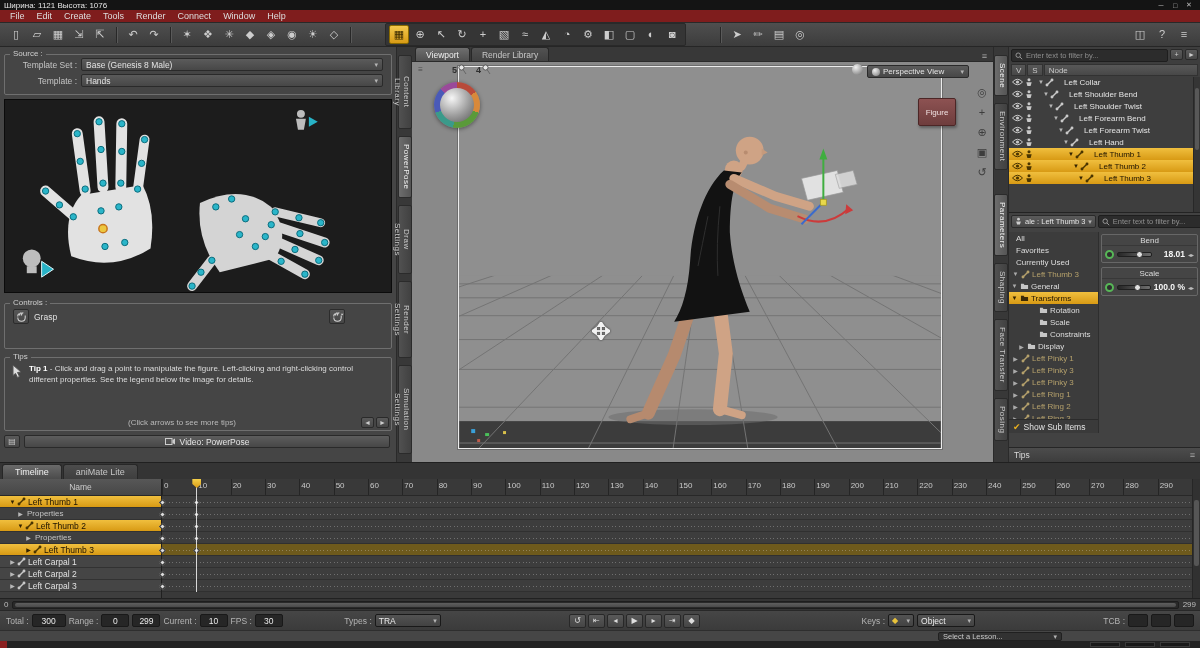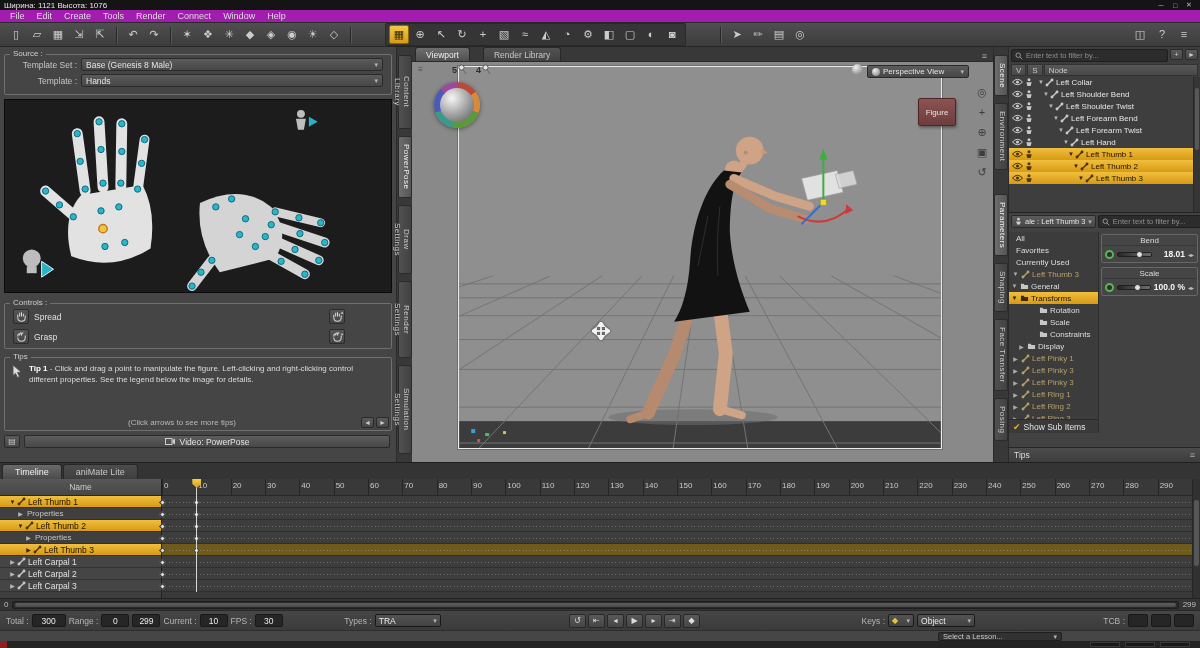--- a/index.html
+++ b/index.html
@@ -4,21 +4,21 @@
 <style>
 *{margin:0;padding:0;box-sizing:border-box;}
 html,body{width:1200px;height:648px;overflow:hidden;background:#2b2b2b;}
 body{font-family:"Liberation Sans","DejaVu Sans",sans-serif;font-size:10px;color:#d6d6d6;-webkit-font-smoothing:antialiased;}
 #app{position:absolute;left:0;top:0;width:1200px;height:648px;background:#3f3f3f;overflow:hidden;}
 
 
 .titlebar{position:absolute;top:0;left:0;right:0;height:10px;background:#141414;display:flex;align-items:center;padding:0 4px;font-size:8px;color:#e6e6e6;}
 .titlebar .title{flex:1;white-space:nowrap;overflow:hidden;}
 .winbtn{width:14px;text-align:center;font-size:7px;color:#bbb;}
-.menubar{position:absolute;top:10px;left:0;right:0;height:13px;background:#a21caf;border-bottom:1px solid #292929;display:flex;align-items:center;padding:5px 4px;font-size:9px;}
+.menubar{position:absolute;top:10px;left:0;right:0;height:13px;background:#7f1d1d;border-bottom:1px solid #292929;display:flex;align-items:center;padding:5px 4px;font-size:9px;}
 .menu-item{padding:0 6px;color:#ddd;}
 .toolbar{position:absolute;top:23px;left:0;right:0;height:24px;background:linear-gradient(#4f4f4f,#3c3c3c);border-bottom:1px solid #262626;display:flex;align-items:center;padding:0 6px;gap:6px;}
 .tb-group{display:flex;gap:1px;align-items:center;}
 .tb-group.inset{background:#353535;border:1px solid #292929;border-radius:2px;padding:1px 3px;margin:0 28px;}
 .tb-btn{width:20px;height:19px;display:flex;align-items:center;justify-content:center;border-radius:2px;color:#cdcdcd;}
 .tb-btn.active{background:linear-gradient(#f3c84d,#d89b15);color:#3a2a00;border:1px solid #8a6a00;}
 .tb-glyph{font-size:11px;line-height:1;}
 .tb-sep{width:1px;height:16px;background:#282828;box-shadow:1px 0 0 #5a5a5a;}
 #tb-right{margin-left:auto;display:flex;gap:2px;}
 
@@ -86,21 +86,21 @@
 .filter-box input::placeholder{color:#8f8f8f;}
 .cols{display:flex;gap:1px;padding:0 2px;}
 .col-h{height:12px;background:linear-gradient(#585858,#484848);border:1px solid #323232;font-size:8px;display:flex;align-items:center;justify-content:center;color:#c9c9c9;padding:0 4px;}
 .col-node{flex:1;justify-content:flex-start;}
 .sc-row{height:12px;display:flex;align-items:center;font-size:8px;color:#e4e4e4;padding-left:3px;white-space:nowrap;}
 .sc-row.sel{background:linear-gradient(#f0bf3e,#d89a14);color:#1c1200;}
 .sc-row .mini{color:#c9c9c9;flex:none;}
 .sc-row.sel .mini{color:#4a3500;}
 .sc-arrow{font-size:6px;color:#b5b5b5;width:8px;text-align:center;flex:none;}
 .sc-row.sel .sc-arrow{color:#332200;}
-.sc-label{margin-left:2px;}
+.sc-label{margin-left:10px;}
 .scene-scroll{position:absolute;right:0;top:30px;bottom:0;width:7px;background:#353535;border-left:1px solid #282828;}
 .scene-scroll .sthumb{position:absolute;left:1px;right:1px;top:8%;height:46%;background:#585858;border-radius:2px;}
 .params-pane{position:absolute;top:166px;left:0;right:0;bottom:0;background:#424242;}
 .par-sel-row{display:flex;gap:2px;padding:2px;}
 .par-select{width:88px;height:13px;background:linear-gradient(#5b5b5b,#474747);border:1px solid #2a2a2a;border-radius:2px;display:flex;align-items:center;gap:3px;padding:0 3px;font-size:7.5px;color:#e3e3e3;}
 .par-body{position:absolute;top:19px;left:0;right:0;bottom:15px;}
 .par-left{position:absolute;left:0;top:0;bottom:14px;width:90px;background:#3c3c3c;border-right:1px solid #2e2e2e;overflow:hidden;}
 .pl-row{height:12px;display:flex;align-items:center;gap:2px;font-size:8px;color:#dedede;padding:0 2px;white-space:nowrap;}
 .pl-row.plain{padding-left:7px;}
 .pl-row.muted{color:#b4a06b;}
@@ -413,40 +413,20 @@
           </g>
         </svg>
       </div>
 
       <span class="grouplabel" style="left:10px;top:251px;">Controls :</span>
       <div class="groupbox" style="left:4px;right:4px;top:256px;height:46px;">
         <div class="ctl-row">
           <span class="ctl-icon">
             <svg width="13" height="13" viewBox="0 0 14 14">
                 <g stroke="currentColor" fill="none" stroke-width="1.1">
-                  <path d="M3 8 V5 M5 7 V3 M7 7 V2.5 M9 7 V4"></path>
-                  <path d="M3 8 q0 4 4 4 q4 0 4 -4 V6"></path>
-                </g>
-              </svg>
-          </span>
-          <span class="ctl-label">Spread</span>
-          <span class="ctl-icon right">
-            <svg width="13" height="13" viewBox="0 0 14 14">
-                <g stroke="currentColor" fill="none" stroke-width="1.1">
-                  <path d="M3 8 V5 M5 7 V3 M7 7 V2.5 M9 7 V4"></path>
-                  <path d="M3 8 q0 4 4 4 q4 0 4 -4 V6"></path>
-                </g>
-                <path d="M12 2 l1.5 2 h-3 Z" fill="currentColor"></path>
-              </svg>
-          </span>
-        </div>
-        <div class="ctl-row">
-          <span class="ctl-icon">
-            <svg width="13" height="13" viewBox="0 0 14 14">
-                <g stroke="currentColor" fill="none" stroke-width="1.1">
                   <path d="M3 7 q0 -3 2 -3 M5 6 q0 -3 2 -3 M7 6 q0 -3 2 -3"></path>
                   <path d="M3 8 q0 4 4 4 q4 0 4 -4 V6"></path>
                 </g>
               </svg>
           </span>
           <span class="ctl-label">Grasp</span>
           <span class="ctl-icon right">
             <svg width="13" height="13" viewBox="0 0 14 14">
                 <g stroke="currentColor" fill="none" stroke-width="1.1">
                   <path d="M3 7 q0 -3 2 -3 M5 6 q0 -3 2 -3 M7 6 q0 -3 2 -3"></path>
@@ -494,21 +474,21 @@
     <div class="tabstrip" id="left-tabs">
         <div class="vtab">Content Library</div>
         <div class="vtab active">PowerPose</div>
         <div class="vtab">Draw Settings</div>
         <div class="vtab">Render Settings</div>
         <div class="vtab">Simulation Settings</div>
       </div>
 
     <section class="viewport">
       <div class="vp-tabs">
-        <div id="vp-tabs-list" style="display:flex;gap:13px;align-items:flex-end;">
+        <div id="vp-tabs-list" style="display:flex;gap:1px;align-items:flex-end;">
             <div class="vp-tab active">Viewport</div>
             <div class="vp-tab">Render Library</div>
           </div>
         <span class="vp-pane-icon">≡</span>
       </div>
       <div class="vp-body">
         <div class="vp-frame">
           <svg viewBox="0 0 484 383">
             <rect width="484" height="383" fill="#8f8f8f"></rect>
             <rect y="356" width="484" height="27" fill="#3c3c3c"></rect>

